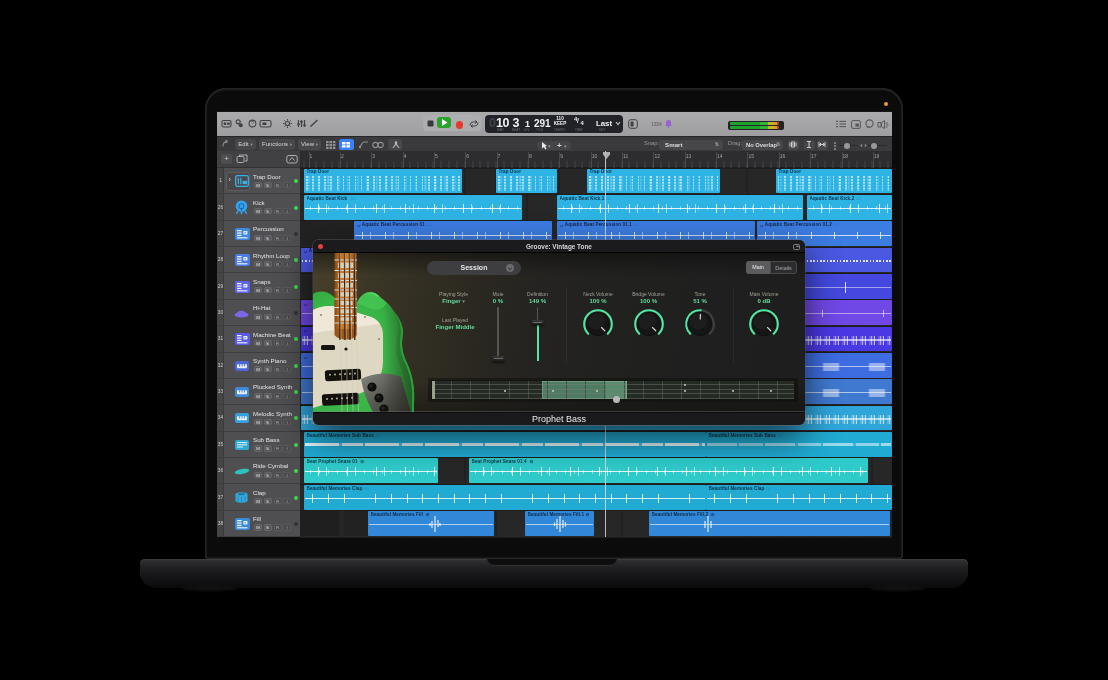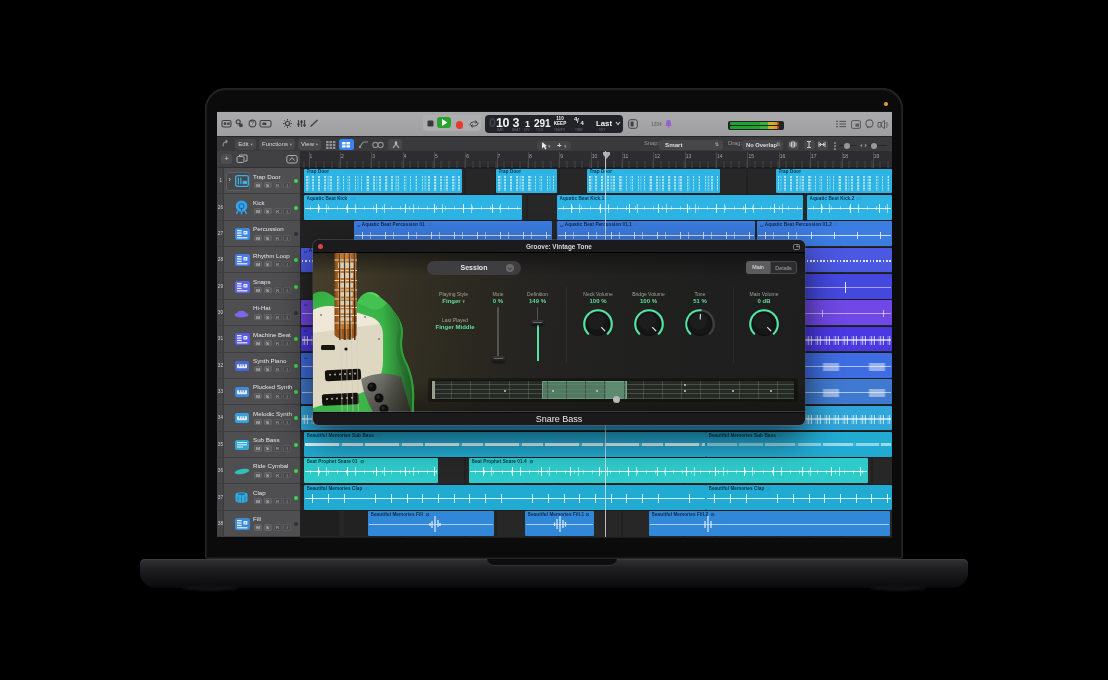--- a/index.html
+++ b/index.html
@@ -847,12 +847,12 @@
     <div class="a" style="left:0;top:0;width:2.5px;height:100%;background:#9aa08e"></div>
     <div class="a" style="left:71.80px;top:8.8px;width:2px;height:2px;border-radius:50%;background:#c9cec2"></div>
     <div class="a" style="left:119.69px;top:8.8px;width:2px;height:2px;border-radius:50%;background:#c9cec2"></div>
     <div class="a" style="left:163.76px;top:8.8px;width:2px;height:2px;border-radius:50%;background:#c9cec2"></div>
     <div class="a" style="left:251.88px;top:8.8px;width:2px;height:2px;border-radius:50%;background:#c9cec2"></div>
     <div class="a" style="left:299.78px;top:8.8px;width:2px;height:2px;border-radius:50%;background:#c9cec2"></div>
     <div class="a" style="left:338.09px;top:8.8px;width:2px;height:2px;border-radius:50%;background:#c9cec2"></div>
     <div class="a" style="left:251.88px;top:2.8px;width:2px;height:2px;border-radius:50%;background:#c9cec2"></div>
   </div>
 <div class="a" style="left:613px;top:395.5px;width:7px;height:7px;border-radius:50%;background:#b8b8ba"></div>
-<div class="a" style="left:313px;top:412px;width:492px;height:13px;background:#1a1a1c;border-top:1px solid #0c0c0e;color:#e8e8ea;font-size:9px;text-align:center;line-height:13px;border-radius:0 0 6px 6px;box-shadow:0 0 0 1px rgba(130,130,135,.35)">Snare Bass</div>
+<div class="a" style="left:313px;top:412px;width:492px;height:13px;background:#1a1a1c;border-top:1px solid #0c0c0e;color:#e8e8ea;font-size:9px;text-align:center;line-height:13px;border-radius:0 0 6px 6px;box-shadow:0 0 0 1px rgba(130,130,135,.35)">Prophet Bass</div>
 </body></html>

